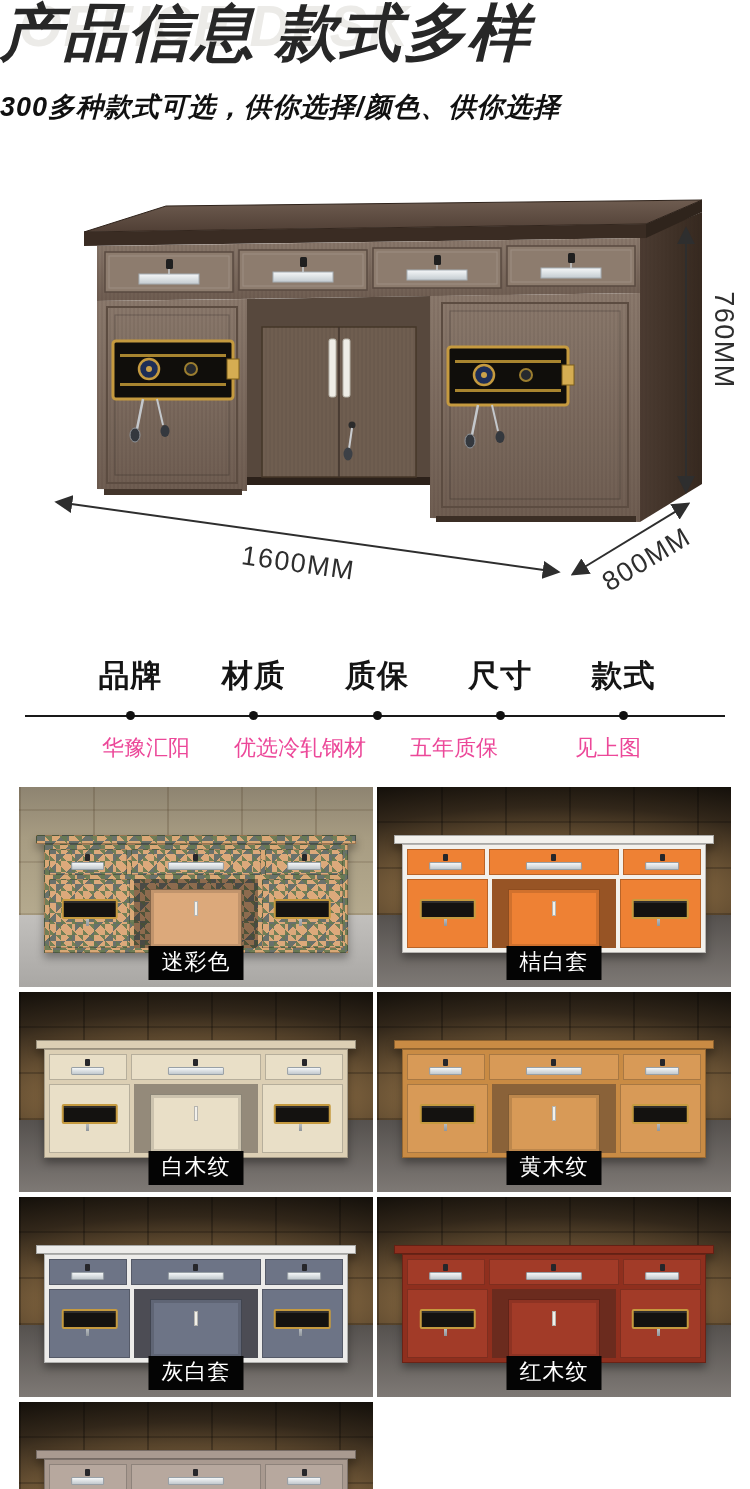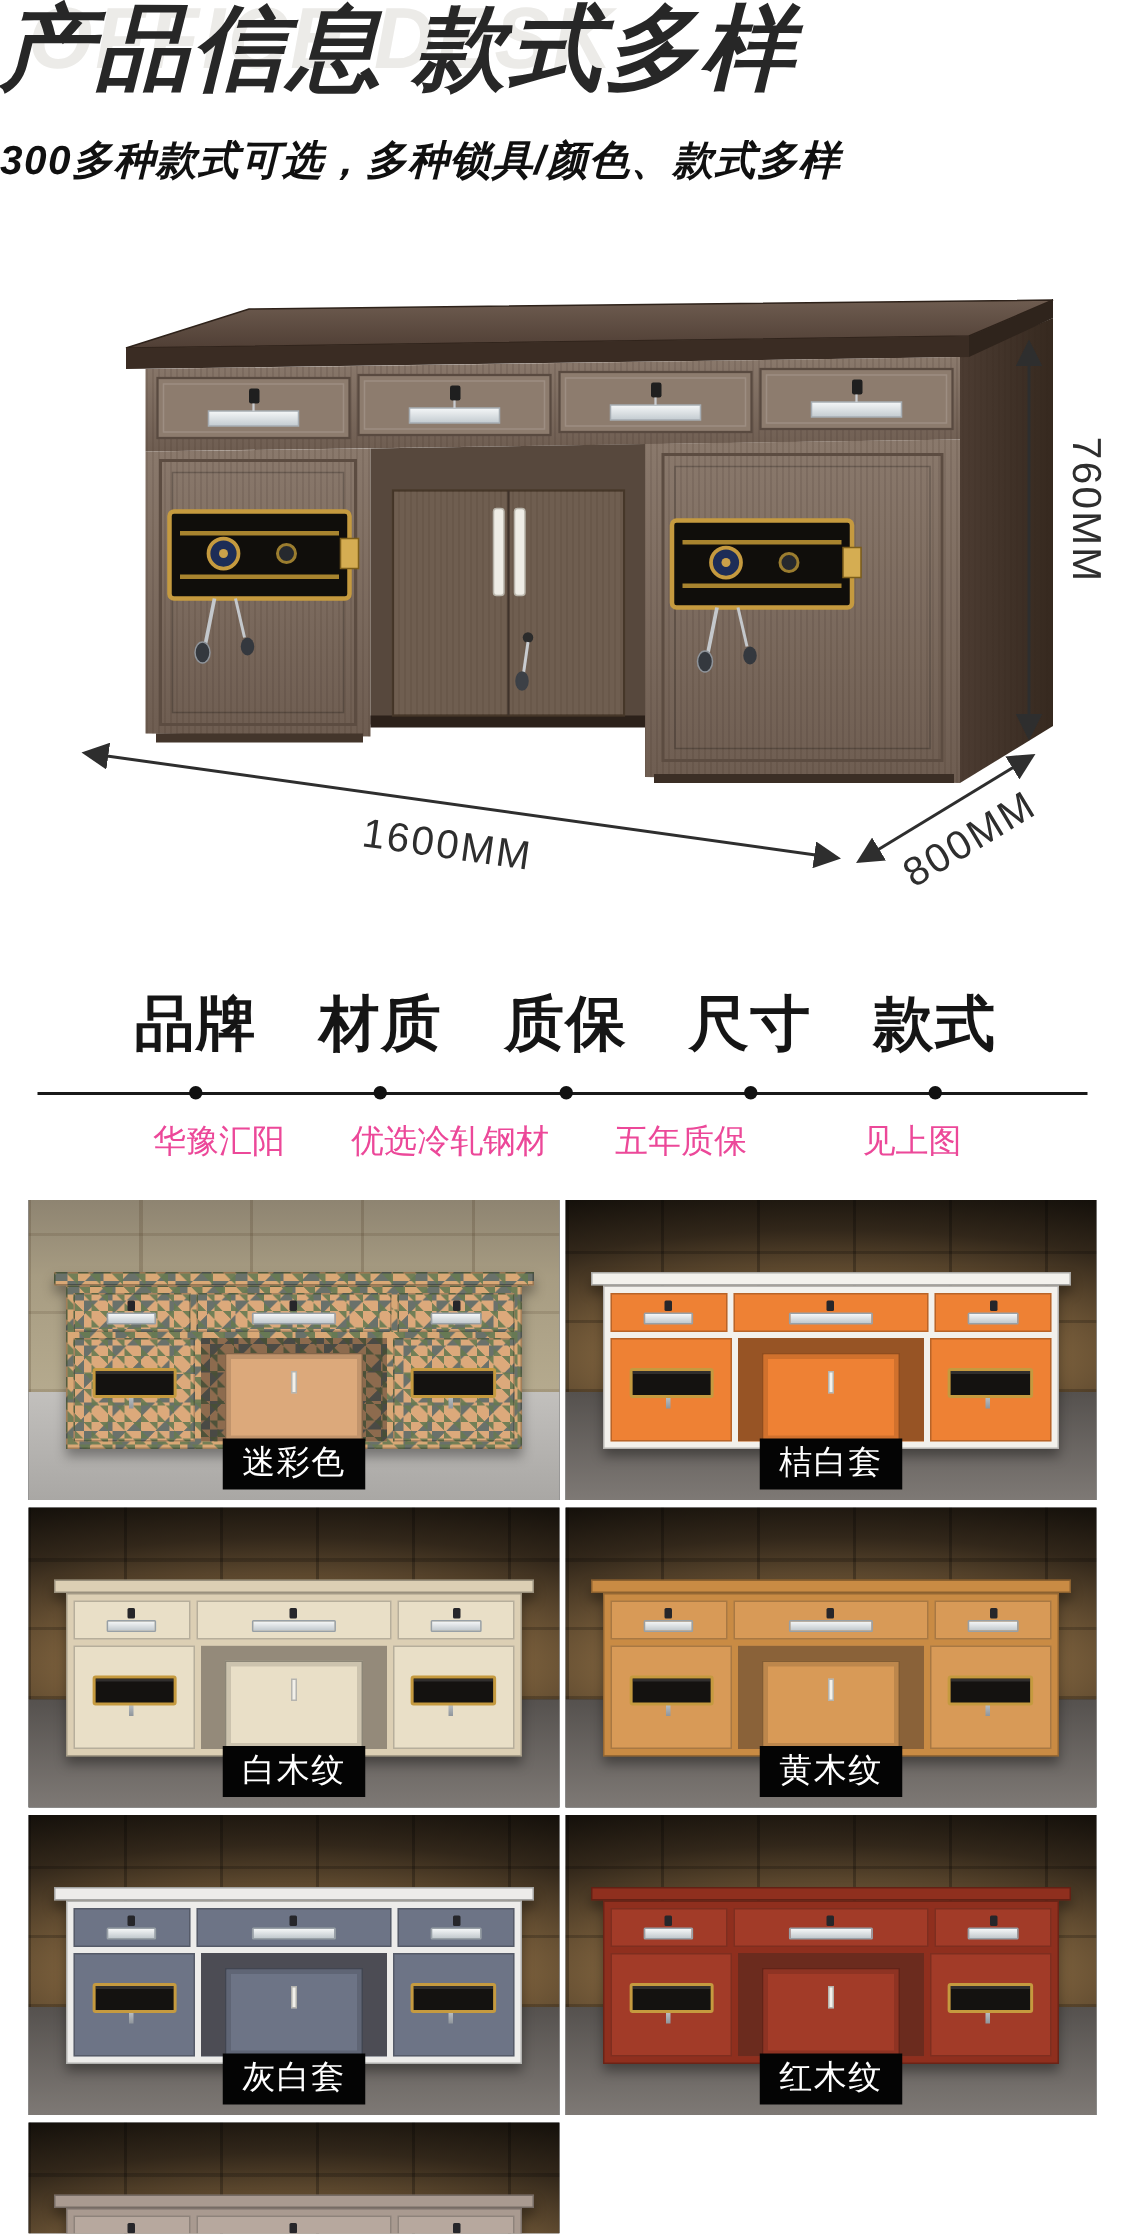--- a/index.html
+++ b/index.html
@@ -29,21 +29,21 @@
 
   
   .hero { margin-top:10px; }
   .hero svg { display:block; }
 
   
   .specs { margin:50px 25px 0; }
   .spec-heads, .spec-vals { display:flex; padding:0 40px 0 44px; }
   .spec-col {
     flex:1; text-align:center; position:relative; padding-bottom:18px;
-    font-size:40px; font-weight:700; color:#151515; letter-spacing:1px;
+    font-size:31px; font-weight:700; color:#151515; letter-spacing:1px;
   }
   .spec-dot {
     position:absolute; left:50%; bottom:-5px; width:9px; height:9px;
     margin-left:-4.5px; background:#111; border-radius:50%; z-index:2; display:block;
   }
   .spec-line { height:2px; background:#191919; }
   .spec-vals { margin-top:16px; }
   .spec-val { flex:1; text-align:center; font-size:22px; font-weight:500; color:#ec4899; }
 
   
@@ -129,21 +129,21 @@
   .note .pre { color:#e60012; }
 </style>
 </head>
 <body>
 
 <div id="page">
 
   <header class="header">
     <div class="watermark">OFFICE DESK</div>
     <h1 class="title">产品信息 款式多样</h1>
-    <div class="subtitle">300多种款式可选，多种锁具/颜色、款式多样</div>
+    <div class="subtitle">300多种款式可选，供你选择/颜色、供你选择</div>
   </header>
 
   <figure class="hero">
     <svg viewBox="0 0 750 470" width="750" height="470">
       <defs>
         <linearGradient id="gTop" x1="0" y1="0" x2="0" y2="1">
           <stop offset="0" stop-color="#6e5c50"></stop>
             <stop offset="1" stop-color="#503f35"></stop>
         </linearGradient>
         <linearGradient id="gFront" x1="0" y1="0" x2="0" y2="1">

